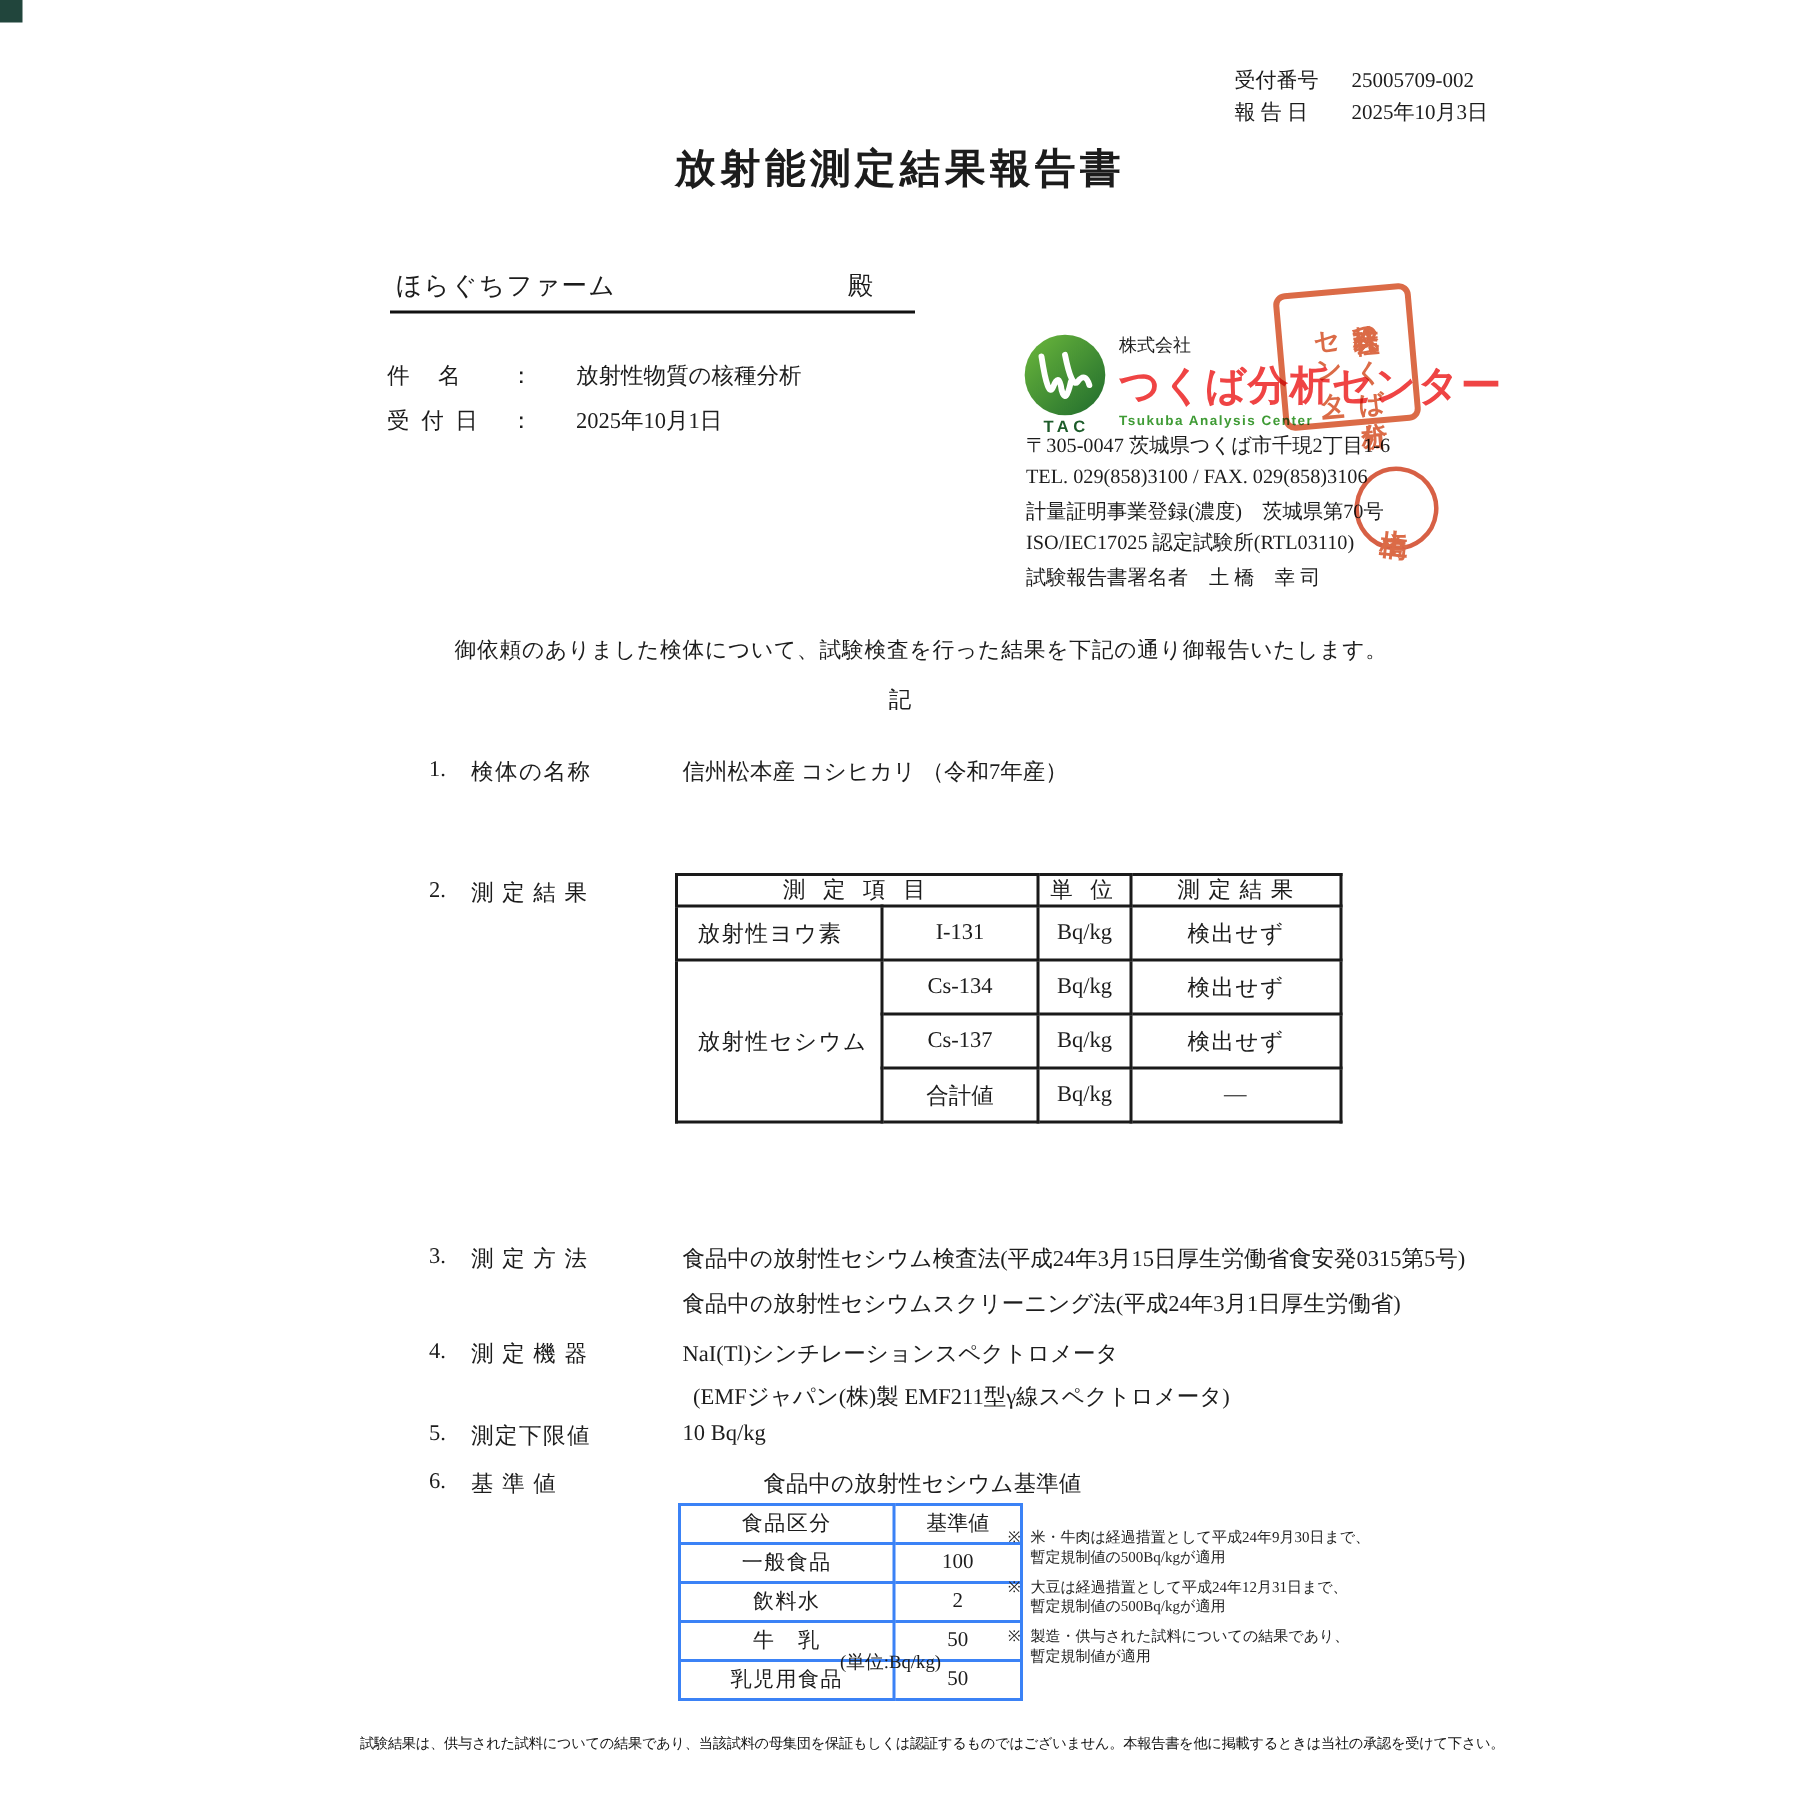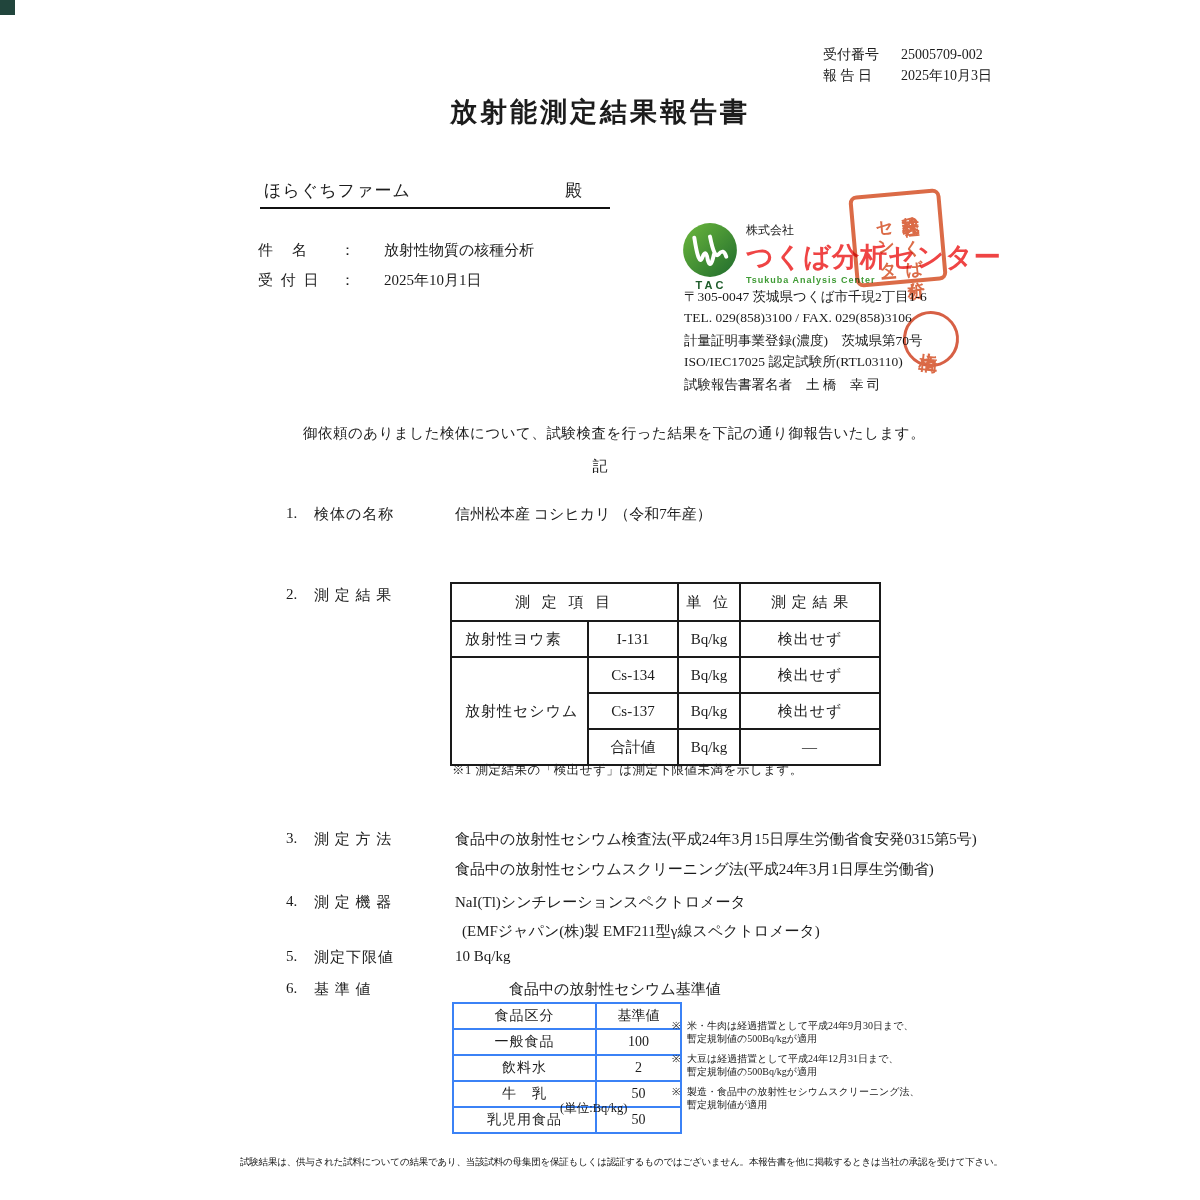--- a/index.html
+++ b/index.html
@@ -93,24 +93,24 @@
   #sec5 .sec-no, #sec5 .sec-label, #sec5 .sec-value { top: 948px; }
   #sec6 .sec-no, #sec6 .sec-label { top: 980px; }
   #sec6 .sec-value { top: 980px; left: 465px; margin-left: 44px; }
 
   
   #result-table { left: 450px; top: 582px; border-collapse: collapse; }
   #result-table th, #result-table td {
     border: 2px solid #1a1a1a; font-weight: normal; font-size: 15px;
     text-align: center; padding: 0 4px;
   }
-  #result-table th { height: 38px; letter-spacing: 4px; }
+  #result-table th { height: 21px; letter-spacing: 4px; }
   #result-table td { height: 36px; }
   #result-table .c-group { width: 137px; text-align: left; padding-left: 13px; letter-spacing: 1px; }
-  #result-table .c-nuclide { width: 90px; }
+  #result-table .c-nuclide { width: 104px; }
   #result-table .c-unit { width: 62px; }
   #result-table .c-result { width: 140px; letter-spacing: 1px; }
   #result-footnote { left: 452px; top: 762px; font-size: 12.5px; letter-spacing: 0.5px; }
 
   
   #standards-table { left: 452px; top: 1002px; border-collapse: collapse; }
   #standards-table th, #standards-table td {
     border: 2px solid #3b82f6; font-weight: normal; font-size: 14px;
     text-align: center; height: 26px; padding: 0 4px;
   }
@@ -228,21 +228,20 @@
         <td class="c-unit">Bq/kg</td>
         <td class="c-result">検出せず</td>
       </tr>
       <tr>
         <td class="c-nuclide">合計値</td>
         <td class="c-unit">Bq/kg</td>
         <td class="c-result">—</td>
       </tr>
     </tbody>
   </table>
-  <div id="result-footnote" class="abs">※1 測定結果の「検出せず」は測定下限値未満を示します。</div>
 
   <div id="sec3">
     <span class="abs sec-row sec-no">3.</span>
     <span class="abs sec-row sec-label">測 定 方 法</span>
     <span class="abs sec-row sec-value v1">食品中の放射性セシウム検査法(平成24年3月15日厚生労働省食安発0315第5号)</span>
     <span class="abs sec-row sec-value v2">食品中の放射性セシウムスクリーニング法(平成24年3月1日厚生労働省)</span>
   </div>
 
   <div id="sec4">
     <span class="abs sec-row sec-no">4.</span>
@@ -290,19 +289,19 @@
   <div id="standards-unit-note" class="abs">(単位:Bq/kg)</div>
 
   <div id="standards-notes" class="abs">
     <div class="std-note">
       <span class="nmark">※</span><span class="nlines"><span>米・牛肉は経過措置として平成24年9月30日まで、</span><br><span>暫定規制値の500Bq/kgが適用</span></span>
     </div>
     <div class="std-note">
       <span class="nmark">※</span><span class="nlines"><span>大豆は経過措置として平成24年12月31日まで、</span><br><span>暫定規制値の500Bq/kgが適用</span></span>
     </div>
     <div class="std-note">
-      <span class="nmark">※</span><span class="nlines"><span>製造・食品中の放射性セシウムスクリーニング法、</span><br><span>暫定規制値が適用</span></span>
+      <span class="nmark">※</span><span class="nlines"><span>製造・供与された試料についての結果であり、</span><br><span>暫定規制値が適用</span></span>
     </div>
   </div>
 
   <div id="footer-disclaimer" class="abs">試験結果は、供与された試料についての結果であり、当該試料の母集団を保証もしくは認証するものではございません。本報告書を他に掲載するときは当社の承認を受けて下さい。</div>
 
 </div>
 
 </body></html>

